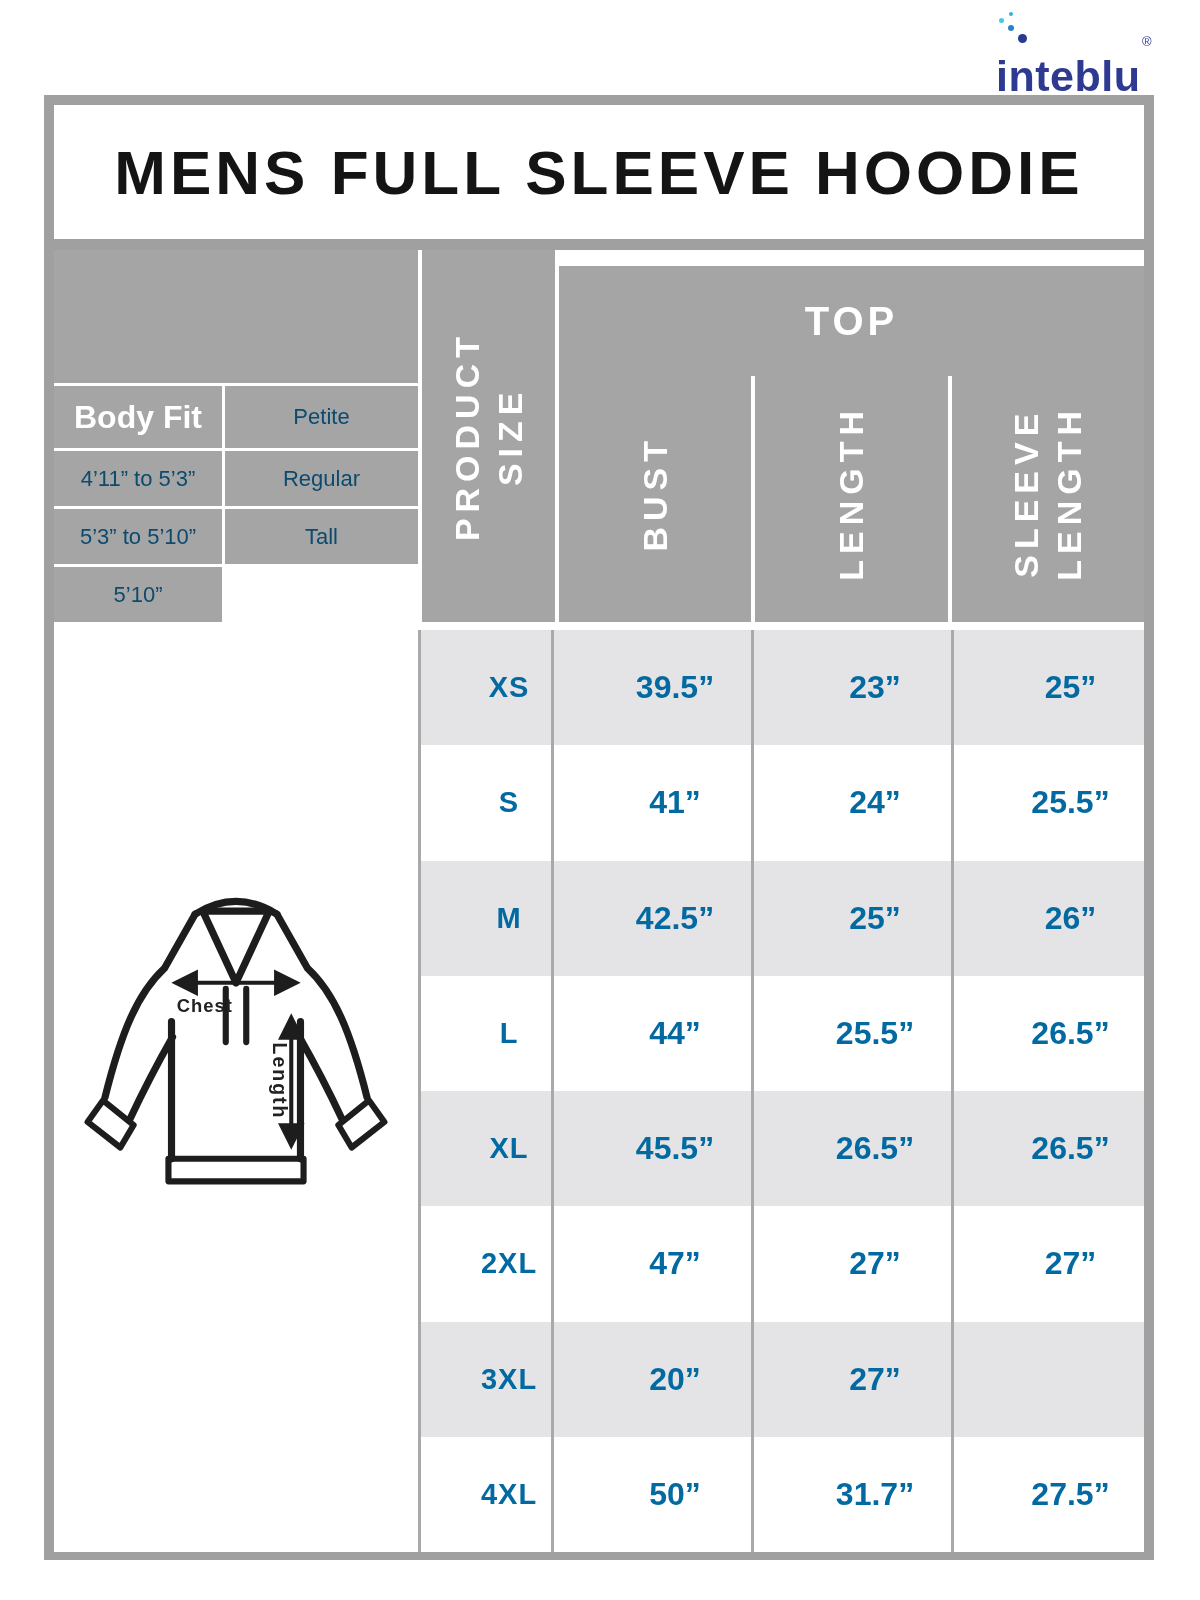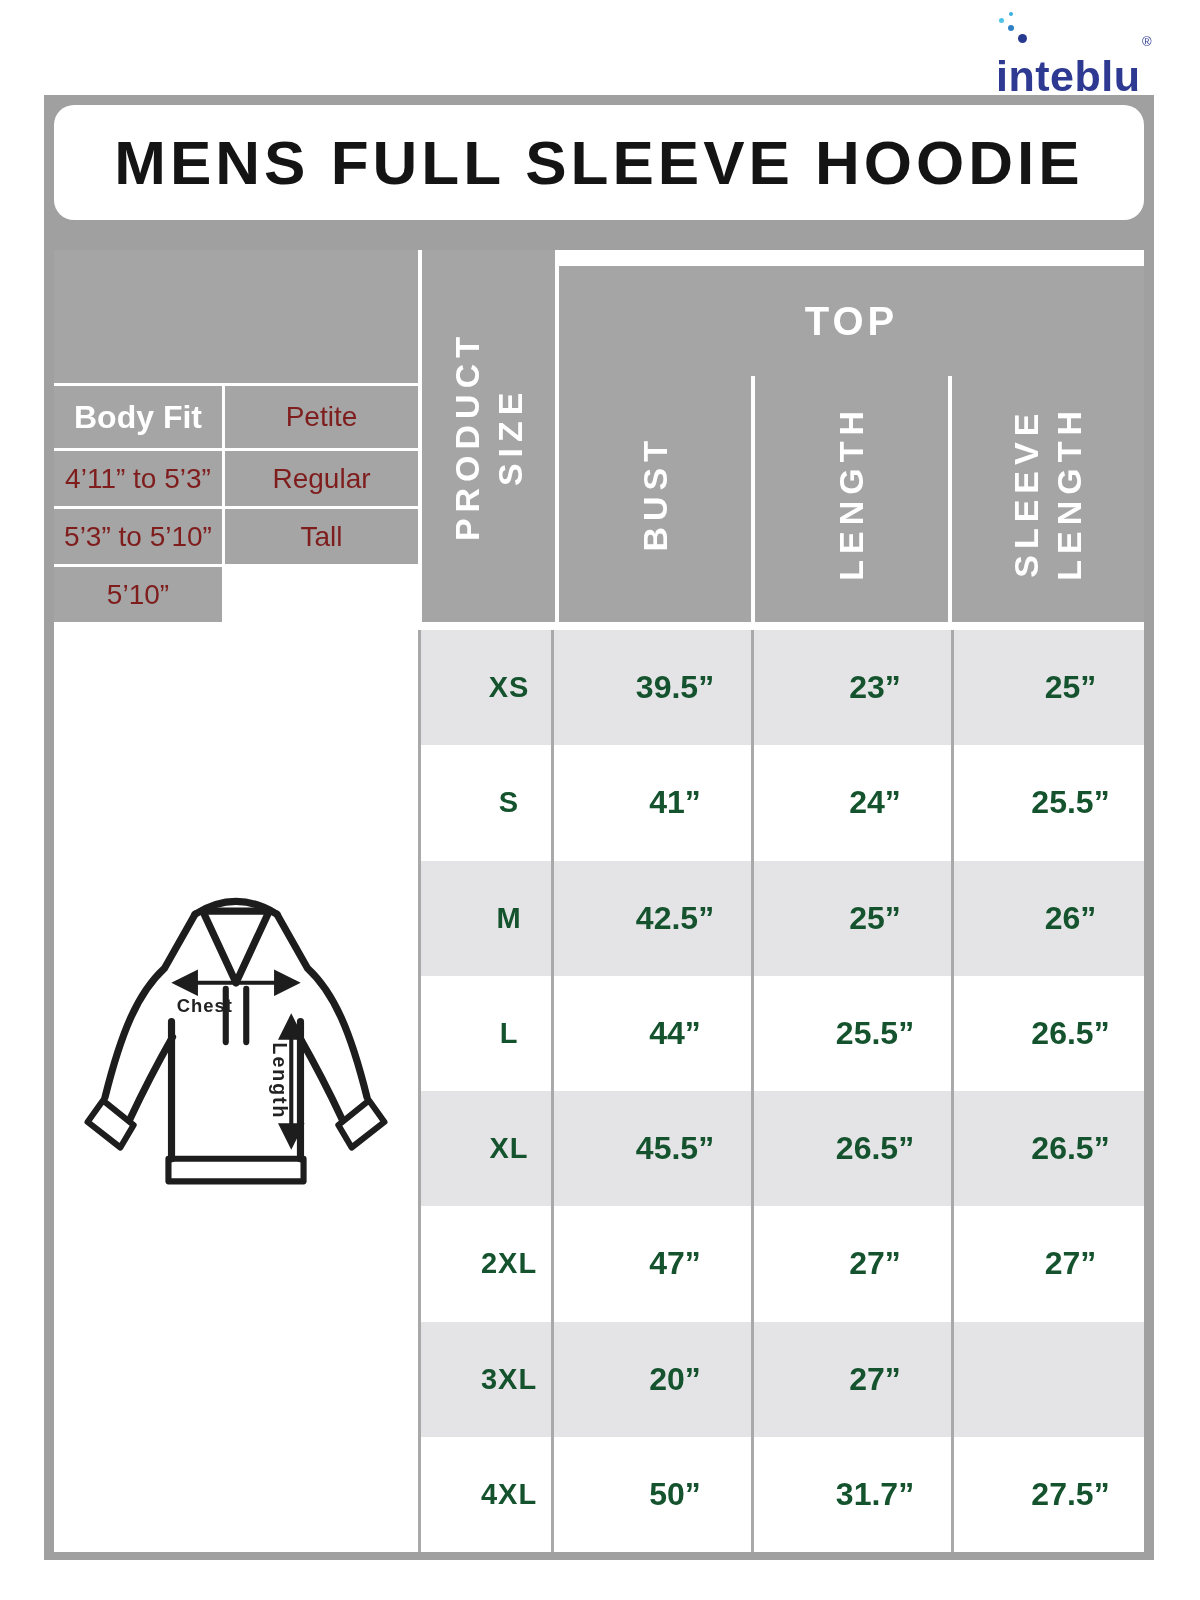--- a/index.html
+++ b/index.html
@@ -17,54 +17,54 @@
   .d1{width:5px;height:5px;left:17px;top:10px;background:#4ec2e8;}
   .d2{width:4px;height:4px;left:27px;top:4px;background:#39aede;}
   .d3{width:6px;height:6px;left:26px;top:17px;background:#2f7fc4;}
   .d4{width:9px;height:9px;left:36px;top:26px;background:#283a8f;}
 
   
   .chart{position:absolute;left:44px;top:95px;width:1110px;height:1465px;
     background:#a0a0a0;padding:10px 10px 18px 10px;box-sizing:border-box;}
   .inner{position:relative;width:100%;height:100%;}
 
-  .title-bar{height:115px;background:#ffffff;display:flex;align-items:center;justify-content:center;border-radius:20px;}
+  .title-bar{height:134px;background:#ffffff;display:flex;align-items:center;justify-content:center;}
   .title{font-size:62px;font-weight:bold;letter-spacing:4px;color:#141414;white-space:nowrap;}
 
   .main{position:absolute;left:0;top:145px;width:1090px;height:1302px;background:#ffffff;}
 
   
   .gray{background:#a5a5a5;}
   .bf-block{position:absolute;left:0;top:0;width:364px;height:372px;}
   .bf-table{position:absolute;left:0;top:133px;width:100%;height:239px;
     display:grid;grid-template-columns:168px 1fr;grid-template-rows:62px 1fr 1fr 1fr;
     gap:3px;background:#ffffff;padding-top:3px;box-sizing:border-box;}
-  .bf-cell{background:#a5a5a5;color:#7f1d1d;display:flex;align-items:center;justify-content:center;
-    font-size:28px;}
+  .bf-cell{background:#a5a5a5;color:#0c4a6e;display:flex;align-items:center;justify-content:center;
+    font-size:22px;}
   .bf-hdr{font-weight:bold;color:#ffffff;font-size:32px;}
 
   .ps-cell{position:absolute;left:368px;top:0;width:133px;height:372px;
     display:flex;align-items:center;justify-content:center;}
   .top-cell{position:absolute;left:505px;top:16px;width:585px;height:110px;
     display:flex;align-items:center;justify-content:center;
     color:#ffffff;font-size:40px;font-weight:bold;letter-spacing:4px;}
   .sub-row{position:absolute;left:505px;top:114px;width:585px;height:258px;display:flex;gap:4px;}
   .sub-cell{flex:1 1 0;display:flex;align-items:center;justify-content:center;}
 
   .vtext{writing-mode:vertical-rl;transform:rotate(180deg);white-space:pre-line;
     text-align:center;color:#ffffff;font-weight:bold;font-size:34px;letter-spacing:6px;line-height:1.25;}
 
   
   .hoodie-area{position:absolute;left:0;top:380px;width:380px;height:922px;background:#ffffff;}
   .rows-wrap{position:absolute;left:367px;top:380px;width:723px;height:922px;}
   .rows-grid{width:100%;height:100%;display:grid;grid-template-rows:repeat(8,1fr);}
   .drow{display:grid;grid-template-columns:132px 200px 200px 191px;}
   .drow:nth-child(odd){background:#e4e4e6;}
   .dcell{display:flex;align-items:center;justify-content:center;
-    font-size:32px;font-weight:bold;color:#14532d;margin-left:44px;}
+    font-size:32px;font-weight:bold;color:#0369a1;margin-left:44px;}
   .dcell.size{font-size:29px;font-weight:600;letter-spacing:1px;}
 
   .vline{position:absolute;top:0;bottom:0;width:3px;background:#a9a9a9;}
   .vl0{left:364px;top:380px;height:922px;}
   .vl1{left:130px;}
   .vl2{left:330px;}
   .vl3{left:530px;}
 
   .hoodie-svg{position:absolute;left:8px;top:238px;width:348px;height:338px;}
 </style>

